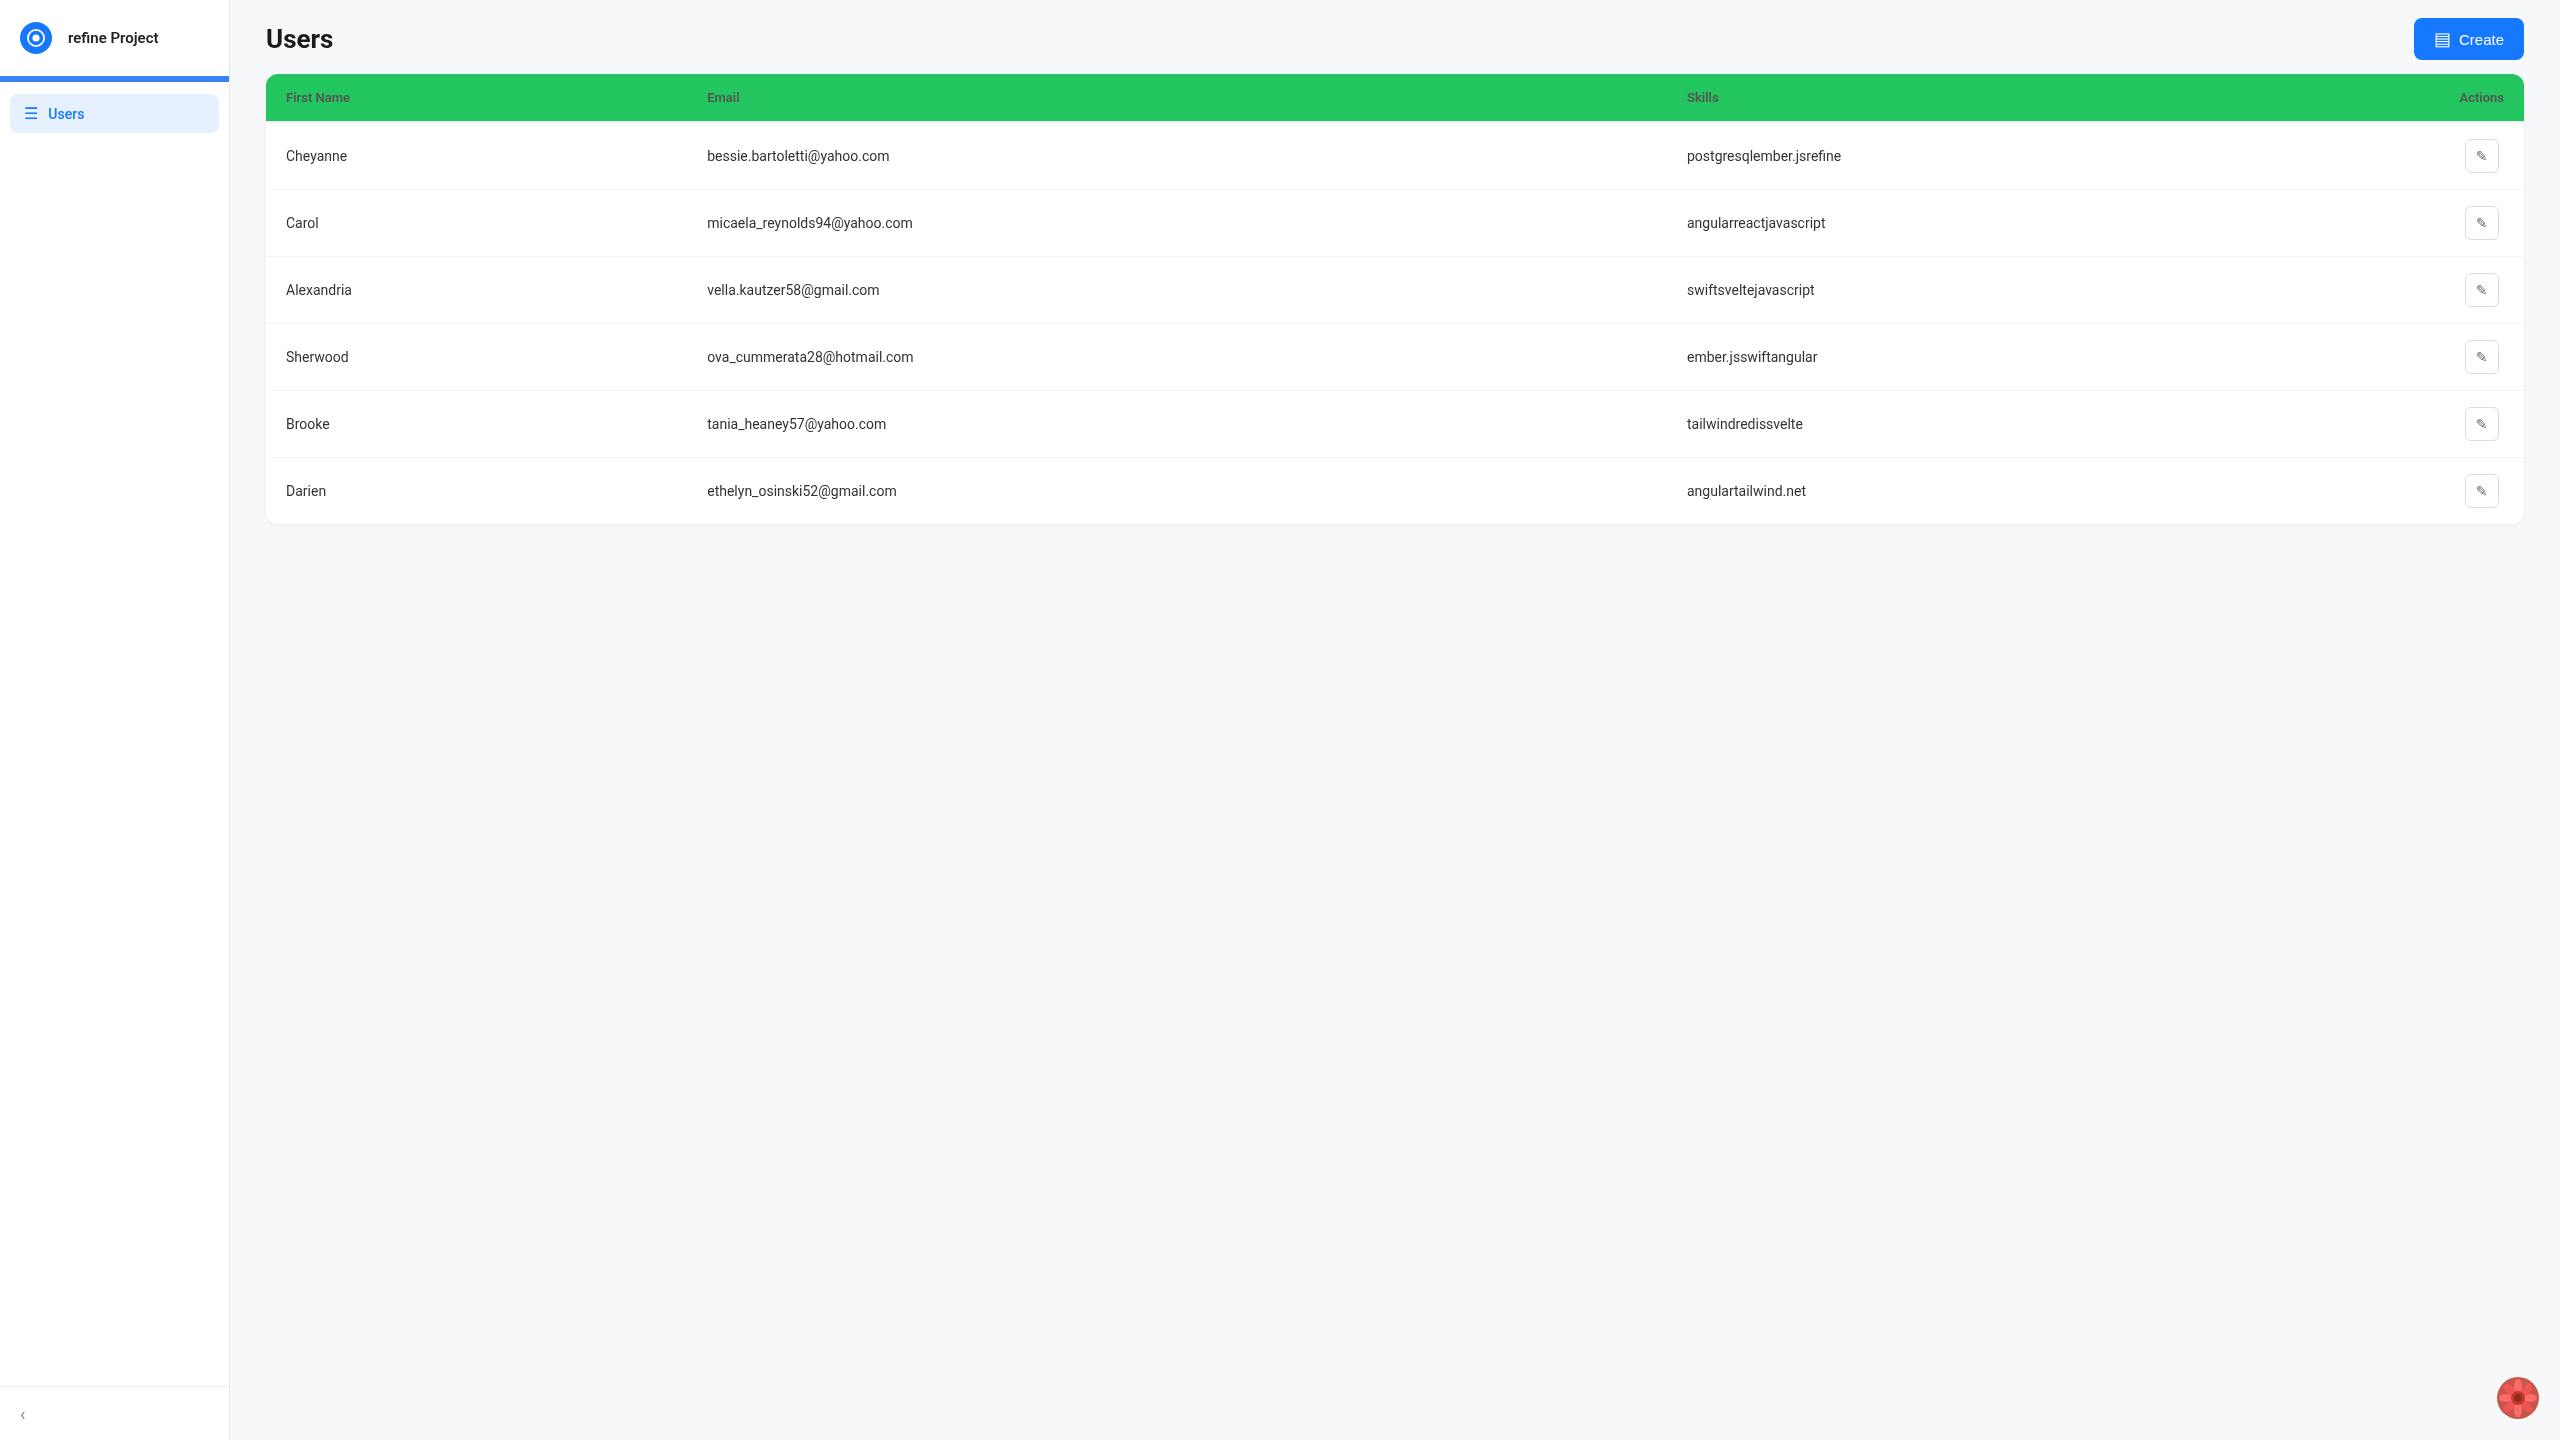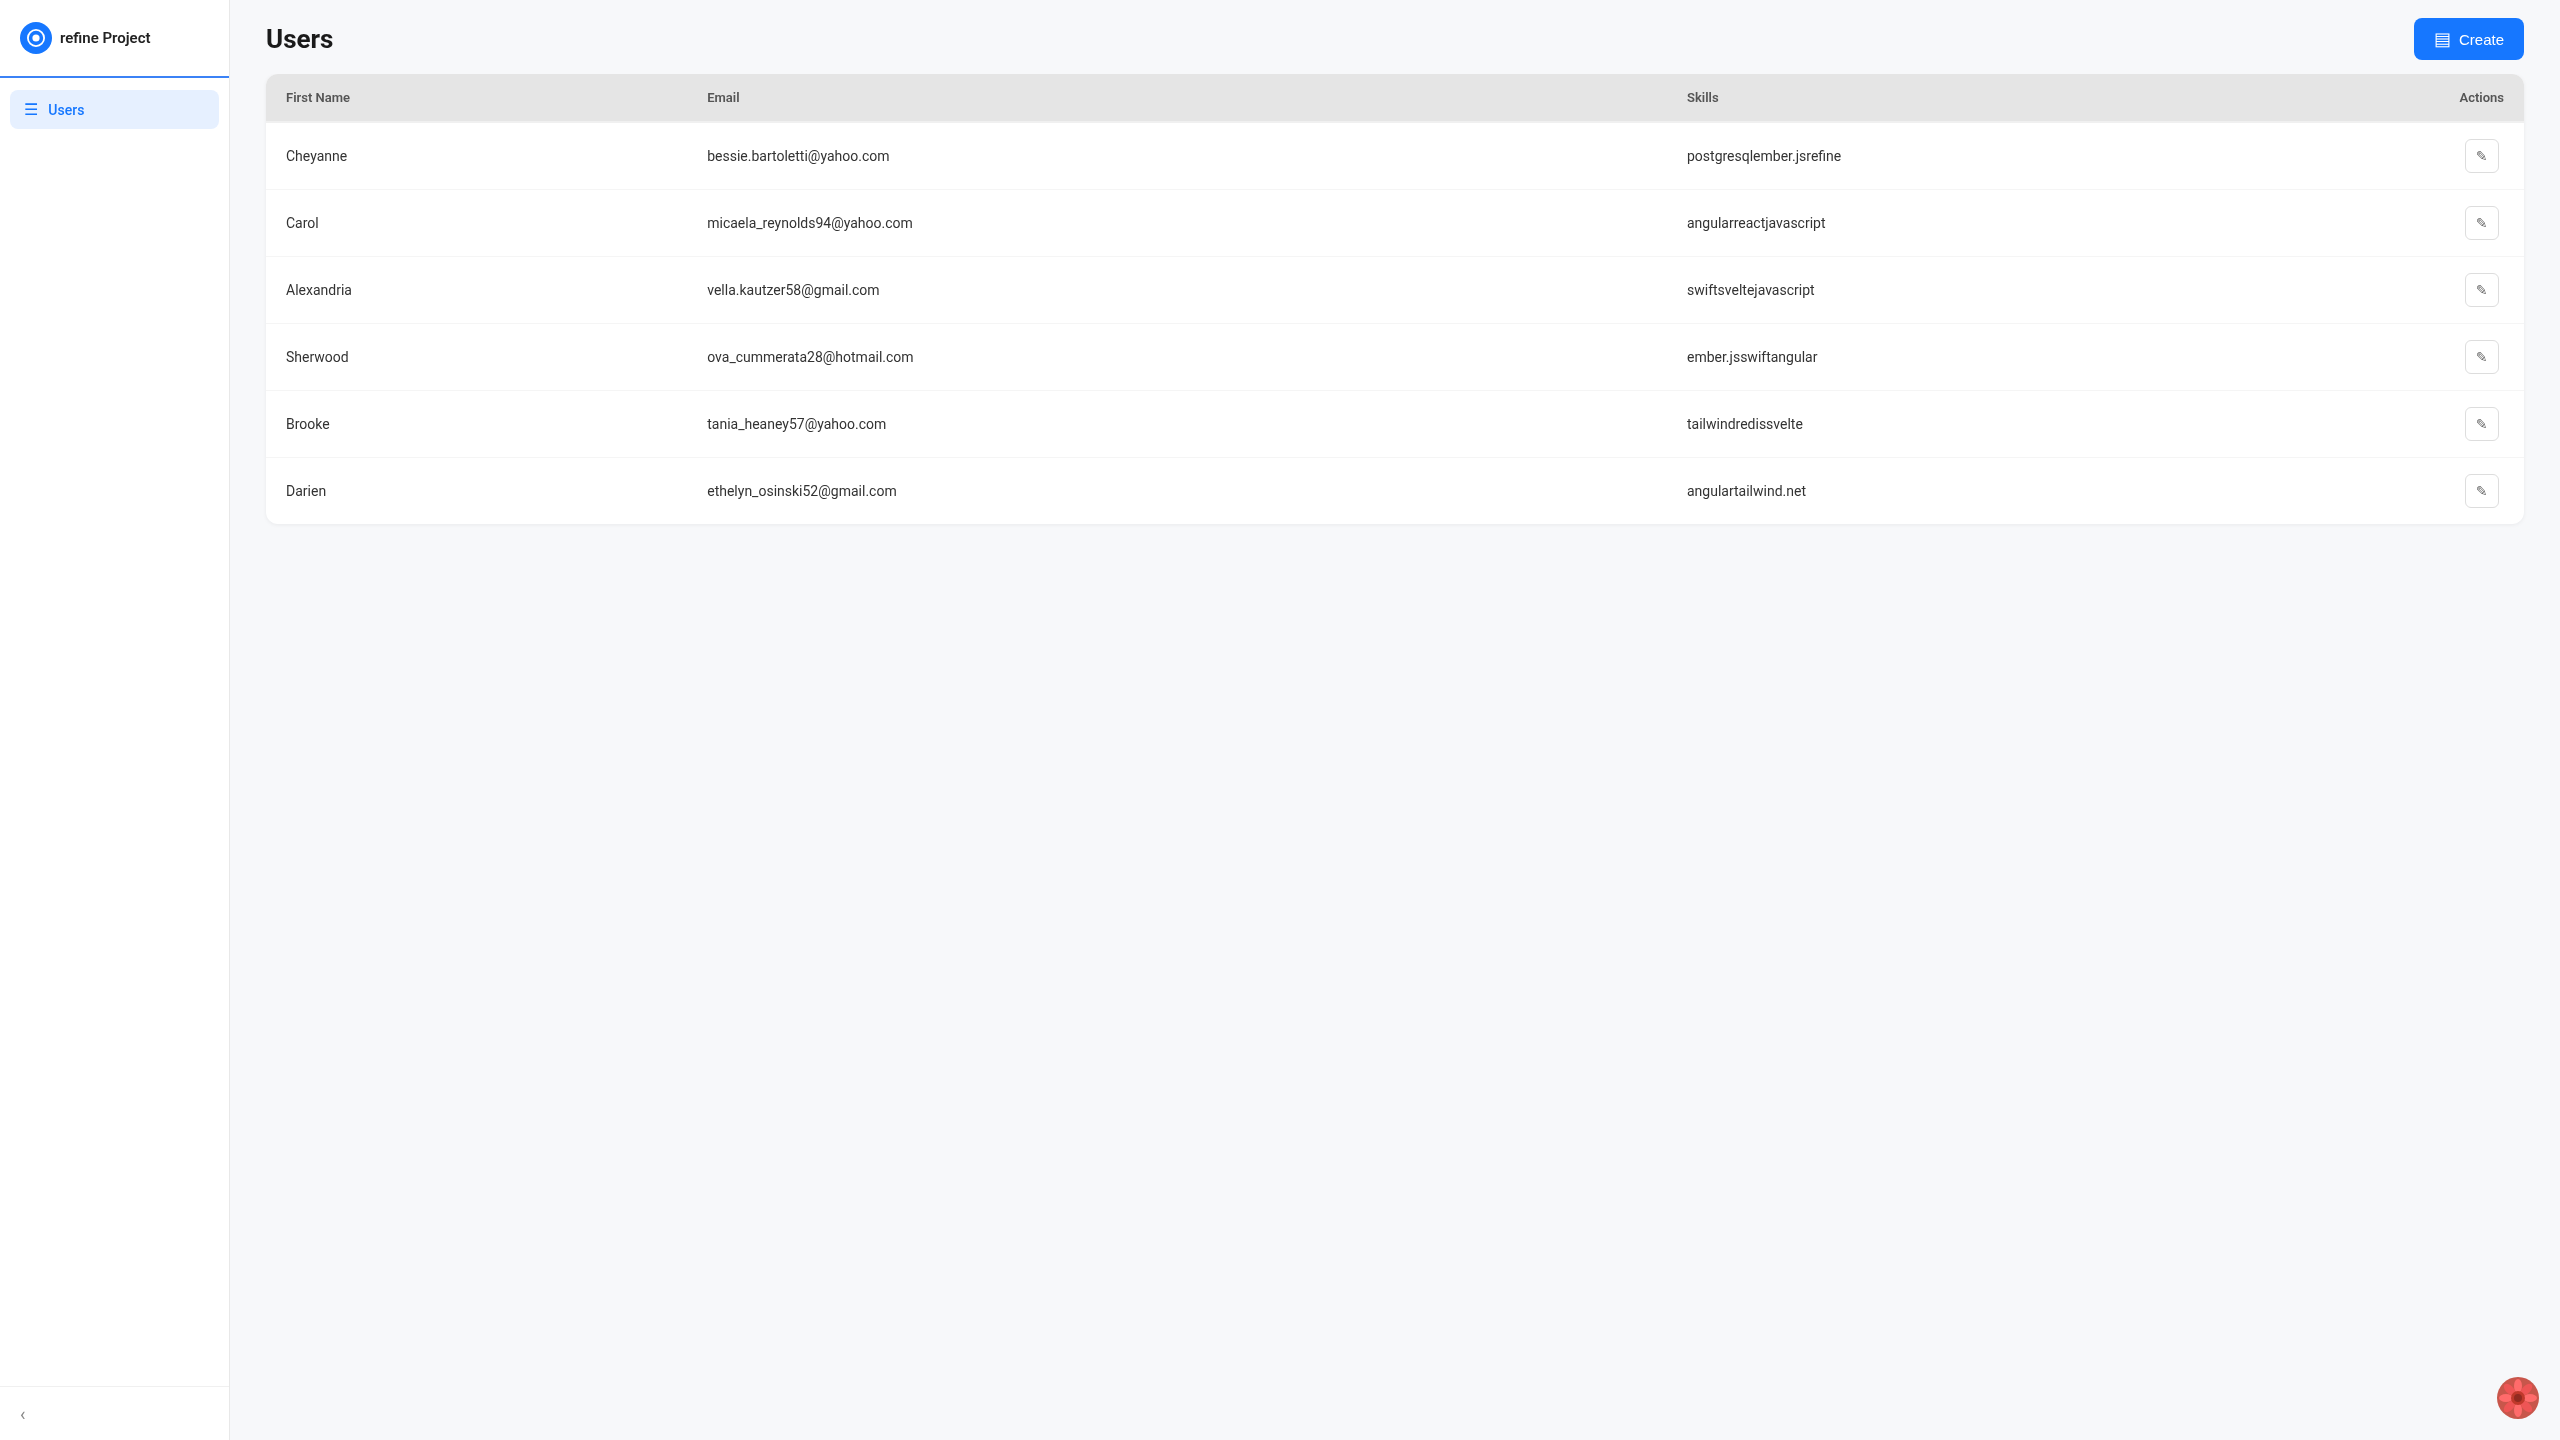--- a/index.html
+++ b/index.html
@@ -17,23 +17,23 @@
       min-width: 230px;
       background: #fff;
       display: flex;
       flex-direction: column;
       height: 100vh;
       border-right: 1px solid #e8e8e8;
     }
     .sidebar-logo {
       display: flex;
       align-items: center;
-      gap: 8px;
+      gap: 16px;
       padding: 22px 20px;
-      border-bottom: 2px solid #3b82f6;
+      border-bottom: 6px solid #3b82f6;
     }
     .logo-icon {
       width: 32px;
       height: 32px;
       background: #1677ff;
       border-radius: 50%;
       display: flex;
       align-items: center;
       justify-content: center;
       color: white;
@@ -125,21 +125,21 @@
       background: #fff;
       border-radius: 12px;
       overflow: hidden;
       box-shadow: 0 1px 4px rgba(0,0,0,0.06);
     }
     table {
       width: 100%;
       border-collapse: collapse;
     }
     thead tr {
-      background: #e5e5e5;
+      background: #22c55e;
       border-bottom: 2px solid #f0f0f0;
     }
     thead th {
       padding: 16px 20px;
       text-align: left;
       font-size: 13px;
       font-weight: 600;
       color: #555;
       text-transform: none;
       letter-spacing: 0;

